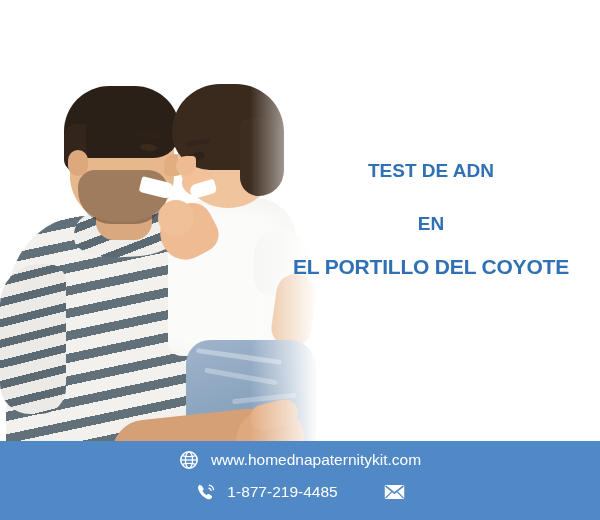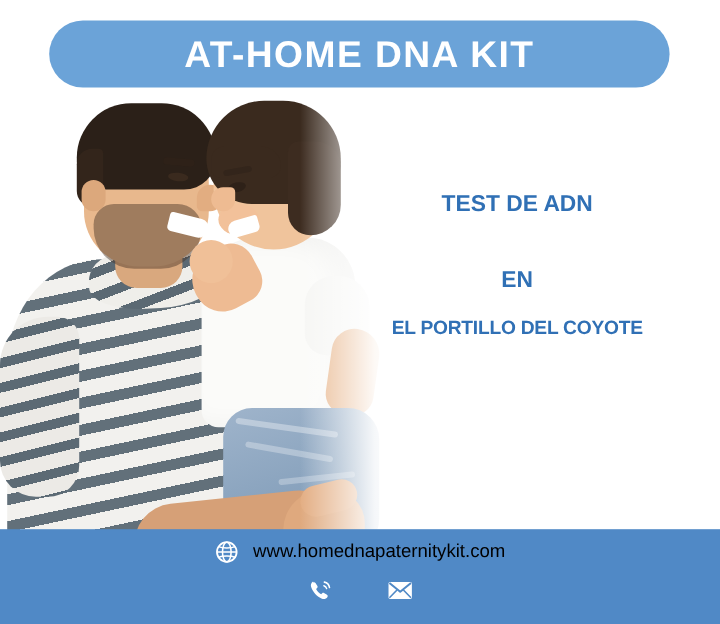--- a/index.html
+++ b/index.html
@@ -49,23 +49,23 @@
     width: 338px;
     text-align: center;
   }
   .headline-line {
     color: #3070b5;
     font-weight: bold;
     font-size: 19px;
     line-height: 1.2;
     white-space: nowrap;
   }
-  .headline-line.l1 { margin-bottom: 40px; }
+  .headline-line.l1 { margin-bottom: 30px; }
   .headline-line.l2 { margin-bottom: 18px; }
-  .headline-line.l3 { font-size: 16px; letter-spacing: -0.2px; }
+  .headline-line.l3 { font-size: 21px; letter-spacing: -0.2px; }
 
   
   .photo {
     position: absolute;
     left: 0;
     top: 78px;
     width: 330px;
     height: 375px;
     overflow: hidden;
   }
@@ -327,21 +327,21 @@
     left: 0;
     top: 441px;
     width: 600px;
     height: 79px;
     background: #5089c6;
   }
   .footer-row {
     position: absolute;
     display: flex;
     align-items: center;
-    color: #000000;
+    color: #ffffff;
   }
   .footer-row-top {
     left: 0; top: 8px;
     width: 600px;
     justify-content: center;
   }
   .footer-row-bottom {
     left: 0; top: 40px;
     width: 600px;
     justify-content: center;
@@ -364,23 +364,20 @@
     width: 21px;
     height: 21px;
   }
   .ficon svg { display: block; }
 </style>
 </head>
 <body>
 
 <div id="banner">
 
-  <div class="header-pill">
-    <div class="header-title">AT-HOME DNA KIT</div>
-  </div>
 
   <div class="photo">
     <div class="man-torso"></div>
     <div class="man-sleeve-l"></div>
     <div class="man-collar"></div>
     <div class="man-neck"></div>
     <div class="man-head"></div>
     <div class="man-beard"></div>
     <div class="man-hair"></div>
     <div class="man-hair-side"></div>
@@ -442,20 +439,21 @@
 
     <div class="footer-row footer-row-bottom">
       <div class="fitem">
         <span class="ficon">
           <svg width="20" height="20" viewBox="0 0 20 20">
             <path d="M4.2 2.6 C2.6 3.6 2 5.4 2.6 7.2 C3.8 11.2 7.6 15.4 11.6 16.9 C13.4 17.6 15.2 17 16.2 15.4 C16.6 14.8 16.4 14.1 15.8 13.7 L13.3 12.1 C12.8 11.8 12.2 11.9 11.8 12.3 L10.9 13.2 C9.2 12.3 7.5 10.5 6.7 8.8 L7.6 7.9 C8 7.5 8.1 6.9 7.8 6.4 L6.2 3.9 C5.8 3.3 5 3.1 4.4 3.5 Z" fill="#ffffff" transform="translate(-0.3,0)"></path>
             <path d="M13.3 3.1 C15.6 3.6 17.2 5.3 17.6 7.6" fill="none" stroke="#ffffff" stroke-width="1.3" stroke-linecap="round"></path>
             <path d="M12.9 6.1 C14.1 6.5 14.9 7.3 15.2 8.5" fill="none" stroke="#ffffff" stroke-width="1.2" stroke-linecap="round"></path>
           </svg>
         </span>
+        <span class="ftext">1-877-219-4485</span>
       </div>
 
       <div class="fitem">
         <span class="ficon">
           <svg width="22" height="18" viewBox="0 0 22 18">
             <rect x="0.8" y="1.6" width="20.4" height="14.8" rx="1.4" fill="#ffffff"></rect>
             <path d="M1.6 2.6 L11 10.2 L20.4 2.6" fill="none" stroke="#5089c6" stroke-width="1.8" stroke-linejoin="round"></path>
             <path d="M1.6 15.4 L8.2 8.6 M20.4 15.4 L13.8 8.6" fill="none" stroke="#5089c6" stroke-width="1.4"></path>
           </svg>
         </span>

